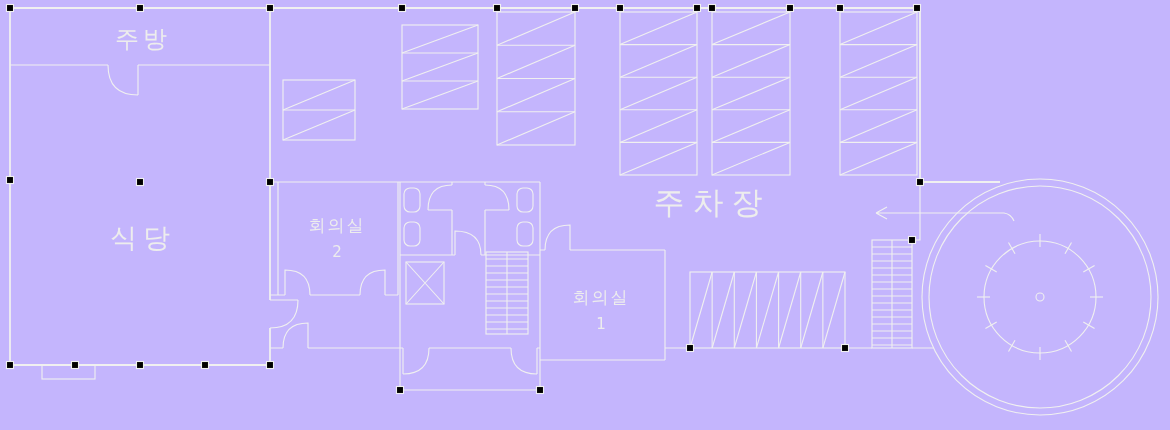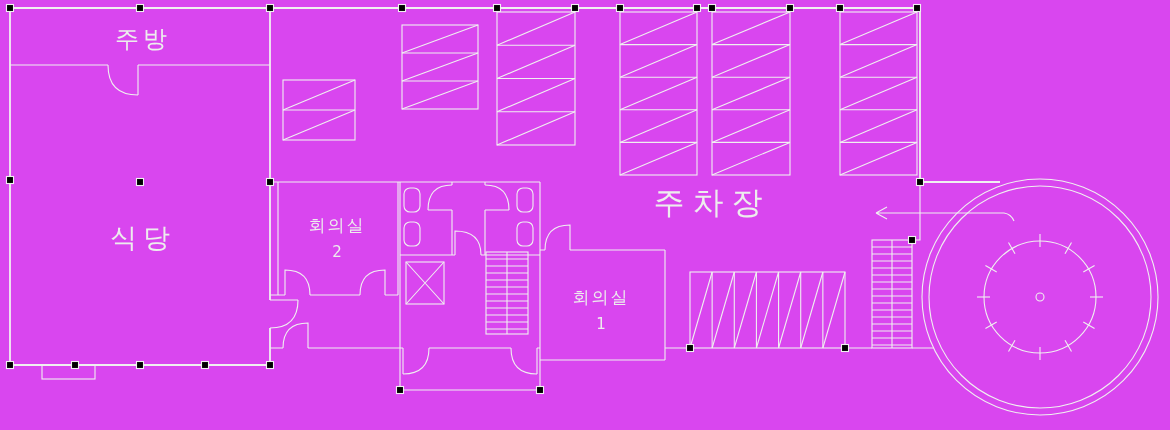--- a/index.html
+++ b/index.html
@@ -5,21 +5,21 @@
   html,body{margin:0;padding:0;background:#000;}
   #stage{position:relative;width:1170px;height:430px;background:#000;overflow:hidden;}
   svg{display:block;}
   .walls,.gen{stroke:#f0f0f0;fill:none;stroke-width:1.1;stroke-linecap:butt;}
   .thick{stroke-width:1.8;}
   .lbl{fill:#ededed;font-family:"DejaVu Sans","Liberation Sans",sans-serif;}
 </style>
 </head>
 <body>
 
-<div id="stage" style="background: #d946ef;">
+<div id="stage" style="background: #c4b5fd;">
 <svg width="1170" height="430" viewBox="0 0 1170 430" xmlns="http://www.w3.org/2000/svg">
 
   <g class="walls">
     <path class="thick" d="M 10,8 H 270 M 10,8 V 365 M 10,365 H 270 M 270,8 V 300 M 270,328 V 365"></path>
     <path d="M 10,65 H 108 M 138,65 H 270"></path>
     <path d="M 138,65 V 95 M 108,65 Q 108,95 138,95"></path>
     <rect x="42" y="365" width="53" height="14"></rect>
     <path d="M 270,300 H 298 M 298,300 Q 298,328 270,328"></path>
   </g>
 

